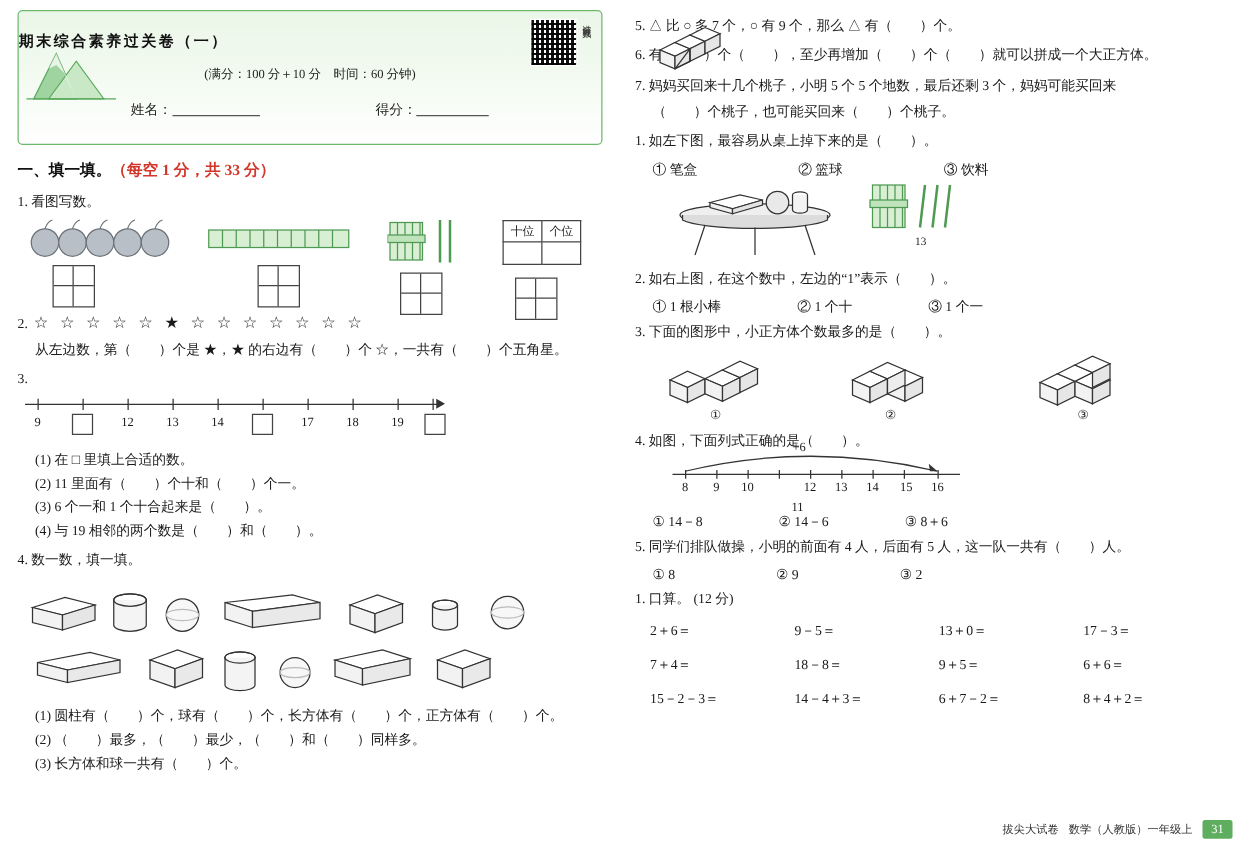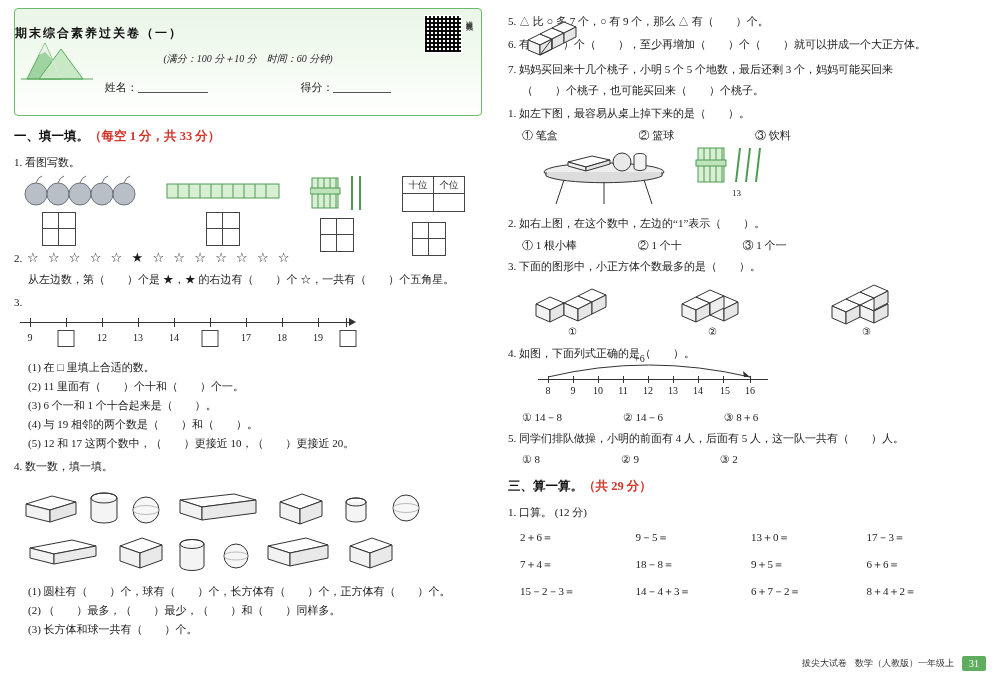--- a/index.html
+++ b/index.html
@@ -48,21 +48,20 @@
     letter-spacing: 2px;
     margin-top: 16px;
     color: #111;
     font-family: Liberation Sans, sans-serif;
   }
   .banner .subtitle {
     text-align: center;
     font-size: 10px;
     margin-top: 10px;
     color: #222;
-    font-style: italic;
   }
   .banner .fields {
     margin-top: 14px;
     text-align: center;
     font-size: 11px;
     color: #222;
   }
   .banner .fields span { display: inline-block; }
   .fld-name { margin-right: 90px; }
   .u { display: inline-block; border-bottom: 1px solid #555; width: 70px; height: 11px; vertical-align: -2px;}
@@ -373,21 +372,20 @@
       <div class="nbx" style="left:194px;"></div>
       <div class="lbl" style="left:230px;">17</div>
       <div class="lbl" style="left:266px;">18</div>
       <div class="lbl" style="left:302px;">19</div>
       <div class="nbx" style="left:332px;"></div>
     </div>
     <div class="q-sub">(1) 在 □ 里填上合适的数。</div>
     <div class="q-sub">(2) 11 里面有（　　）个十和（　　）个一。</div>
     <div class="q-sub">(3) 6 个一和 1 个十合起来是（　　）。</div>
     <div class="q-sub">(4) 与 19 相邻的两个数是（　　）和（　　）。</div>
-    <div class="q-sub">(5) 12 和 17 这两个数中，（　　）更接近 10，（　　）更接近 20。</div>
 
     <div class="q">
       <span>4.</span>
       <span>数一数，填一填。</span>
     </div>
 
     <div class="shape-row">
       <svg width="440" height="46">
 
         <g class="ink">
@@ -623,21 +621,21 @@
       </svg>
       <div style="position:absolute;left:96px;top:-12px;font-size:10px;">+6</div>
       <div class="axis"></div>
       <div class="tick" style="left:10px;"></div>
         <div class="lbl" style="left:10px;">8</div>
       <div class="tick" style="left:35px;"></div>
         <div class="lbl" style="left:35px;">9</div>
       <div class="tick" style="left:60px;"></div>
         <div class="lbl" style="left:60px;">10</div>
       <div class="tick" style="left:85px;"></div>
-        <div class="lbl" style="left:85px;">11</div>
+        <div class="lbl" style="left:100px;margin-top:16px;">11</div>
       <div class="tick" style="left:110px;"></div>
         <div class="lbl" style="left:110px;">12</div>
       <div class="tick" style="left:135px;"></div>
         <div class="lbl" style="left:135px;">13</div>
       <div class="tick" style="left:160px;"></div>
         <div class="lbl" style="left:160px;">14</div>
       <div class="tick" style="left:185px;"></div>
         <div class="lbl" style="left:187px;">15</div>
       <div class="tick" style="left:212px;"></div>
         <div class="lbl" style="left:212px;">16</div>
@@ -652,23 +650,20 @@
     <div class="q">
       <span>5.</span>
       <span>同学们排队做操，小明的前面有 4 人，后面有 5 人，这一队一共有（　　）人。</span>
     </div>
     <div class="opt-line">
       <span class="opt sp80">① 8</span>
       <span class="opt sp80">② 9</span>
       <span class="opt">③ 2</span>
     </div>
 
-    <div class="sec-head">
-      <span>三、算一算。</span><span class="score">（共 29 分）</span>
-    </div>
 
     <div class="q">
       <span>1.</span>
       <span>口算。</span>
       <span>(12 分)</span>
     </div>
 
     <table class="calc-table">
       <tbody>
           <tr>

